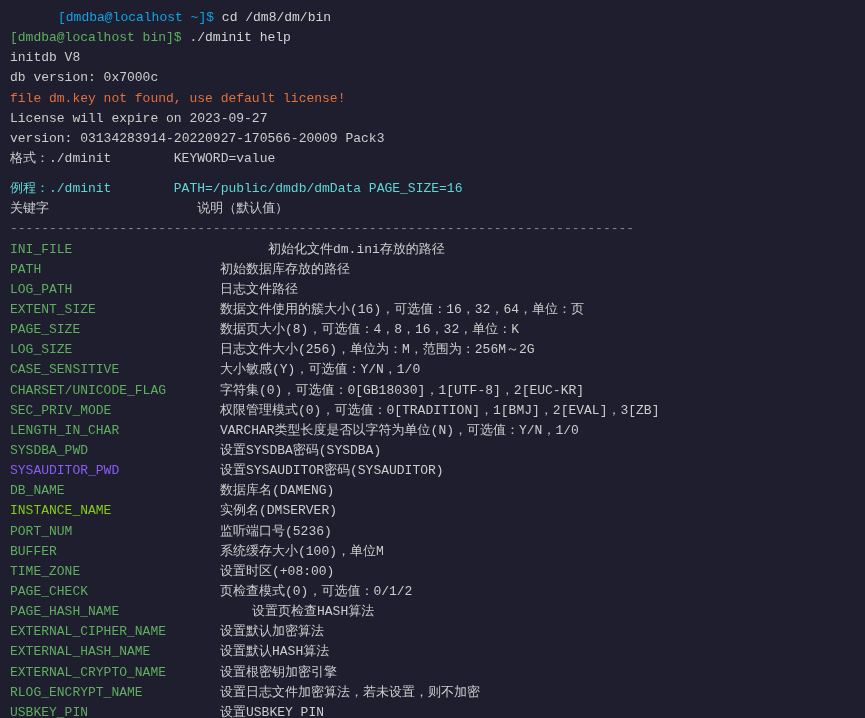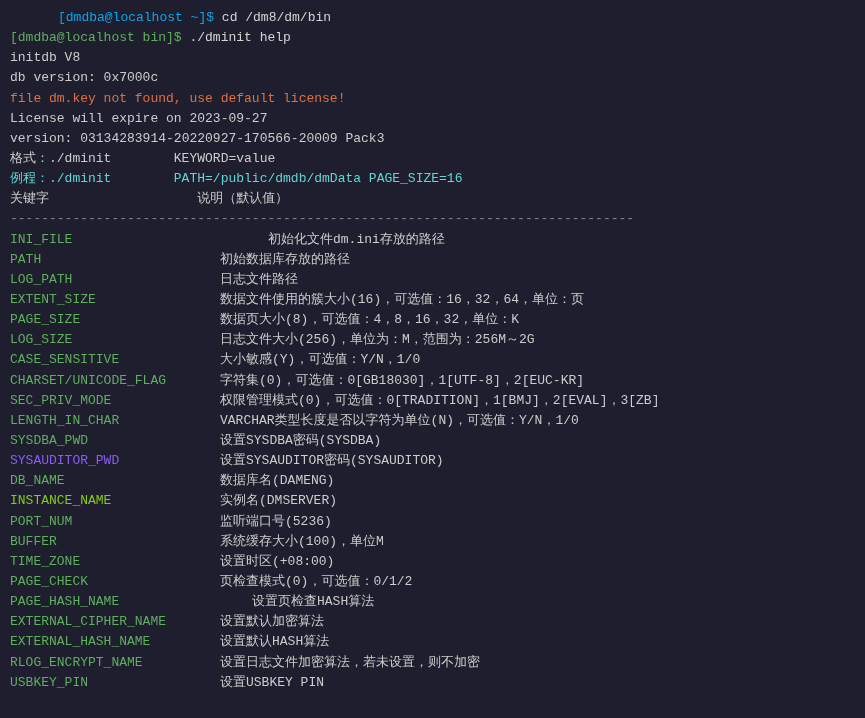--- a/index.html
+++ b/index.html
@@ -44,21 +44,21 @@
   <div id="terminal-content">
       <div class="line"><span style="color: #0ea5e9; margin-left: 48px;">[dmdba@localhost ~]$</span><span style="color: rgb(212, 212, 212);"> cd /dm8/dm/bin</span></div>
       <div class="line"><span style="color: rgb(95, 175, 95);">[dmdba@localhost bin]$</span><span style="color: rgb(212, 212, 212);"> ./dminit help</span></div>
       <div class="line" style="color: rgb(204, 204, 204);">initdb V8</div>
       <div class="line" style="color: rgb(204, 204, 204);">db version: 0x7000c</div>
       <div class="line" style="color: rgb(224, 112, 64);">file dm.key not found, use default license!</div>
       <div class="line" style="color: rgb(204, 204, 204);">License will expire on 2023-09-27</div>
       <div class="line" style="color: rgb(204, 204, 204);">version: 03134283914-20220927-170566-20009 Pack3</div>
       <div class="line" style="color: rgb(204, 204, 204);">格式：./dminit        KEYWORD=value</div>
       <div class="line"></div>
-      <div class="line" style="color: rgb(95, 215, 215);">例程：./dminit        PATH=/public/dmdb/dmData PAGE_SIZE=16</div>
+      <div class="line" style="color: rgb(95, 215, 215); margin-top: 10px;">例程：./dminit        PATH=/public/dmdb/dmData PAGE_SIZE=16</div>
       <div class="line"></div>
       <div class="line" style="color: rgb(204, 204, 204);">关键字                   说明（默认值）</div>
       <div class="line" style="color: rgb(136, 136, 136);">--------------------------------------------------------------------------------</div>
       <div class="line"><span style="color: rgb(95, 175, 95); display: inline-block; min-width: 210px;">INI_FILE</span><span style="color: rgb(204, 204, 204); margin-left: 48px;">初始化文件dm.ini存放的路径</span></div>
       <div class="line"><span style="color: rgb(95, 175, 95); display: inline-block; min-width: 210px;">PATH</span><span style="color: rgb(204, 204, 204);">初始数据库存放的路径</span></div>
       <div class="line"><span style="color: rgb(95, 175, 95); display: inline-block; min-width: 210px;">LOG_PATH</span><span style="color: rgb(204, 204, 204);">日志文件路径</span></div>
       <div class="line"><span style="color: rgb(95, 175, 95); display: inline-block; min-width: 210px;">EXTENT_SIZE</span><span style="color: rgb(204, 204, 204);">数据文件使用的簇大小(16)，可选值：16，32，64，单位：页</span></div>
       <div class="line"><span style="color: rgb(95, 175, 95); display: inline-block; min-width: 210px;">PAGE_SIZE</span><span style="color: rgb(204, 204, 204);">数据页大小(8)，可选值：4，8，16，32，单位：K</span></div>
       <div class="line"><span style="color: rgb(95, 175, 95); display: inline-block; min-width: 210px;">LOG_SIZE</span><span style="color: rgb(204, 204, 204);">日志文件大小(256)，单位为：M，范围为：256M～2G</span></div>
       <div class="line"><span style="color: rgb(95, 175, 95); display: inline-block; min-width: 210px;">CASE_SENSITIVE</span><span style="color: rgb(204, 204, 204);">大小敏感(Y)，可选值：Y/N，1/0</span></div>
@@ -69,17 +69,18 @@
       <div class="line"><span style="color: #8b5cf6; display: inline-block; min-width: 210px;">SYSAUDITOR_PWD</span><span style="color: rgb(204, 204, 204);">设置SYSAUDITOR密码(SYSAUDITOR)</span></div>
       <div class="line"><span style="color: rgb(95, 175, 95); display: inline-block; min-width: 210px;">DB_NAME</span><span style="color: rgb(204, 204, 204); text-align: right;">数据库名(DAMENG)</span></div>
       <div class="line"><span style="color: #84cc16; display: inline-block; min-width: 210px; font-family: Liberation Mono, monospace;">INSTANCE_NAME</span><span style="color: rgb(204, 204, 204);">实例名(DMSERVER)</span></div>
       <div class="line"><span style="color: rgb(95, 175, 95); display: inline-block; min-width: 210px;">PORT_NUM</span><span style="color: rgb(204, 204, 204);">监听端口号(5236)</span></div>
       <div class="line"><span style="color: rgb(95, 175, 95); display: inline-block; min-width: 210px;">BUFFER</span><span style="color: rgb(204, 204, 204);">系统缓存大小(100)，单位M</span></div>
       <div class="line"><span style="color: rgb(95, 175, 95); display: inline-block; min-width: 210px;">TIME_ZONE</span><span style="color: rgb(204, 204, 204);">设置时区(+08:00)</span></div>
       <div class="line"><span style="color: rgb(95, 175, 95); display: inline-block; min-width: 210px;">PAGE_CHECK</span><span style="color: rgb(204, 204, 204);">页检查模式(0)，可选值：0/1/2</span></div>
       <div class="line"><span style="color: rgb(95, 175, 95); display: inline-block; min-width: 210px;">PAGE_HASH_NAME</span><span style="color: rgb(204, 204, 204); margin-left: 32px;">设置页检查HASH算法</span></div>
       <div class="line"><span style="color: rgb(95, 175, 95); display: inline-block; min-width: 210px;">EXTERNAL_CIPHER_NAME</span><span style="color: rgb(204, 204, 204);">设置默认加密算法</span></div>
       <div class="line"><span style="color: rgb(95, 175, 95); display: inline-block; min-width: 210px;">EXTERNAL_HASH_NAME</span><span style="color: rgb(204, 204, 204);">设置默认HASH算法</span></div>
+      <div class="line"><span style="color: rgb(95, 175, 95); display: inline-block; min-width: 210px;">EXTERNAL_CRYPTO_NAME</span><span style="color: rgb(204, 204, 204);">设置根密钥加密引擎</span></div>
       <div class="line"><span style="color: rgb(95, 175, 95); display: inline-block; min-width: 210px;">RLOG_ENCRYPT_NAME</span><span style="color: rgb(204, 204, 204);">设置日志文件加密算法，若未设置，则不加密</span></div>
       <div class="line"><span style="color: rgb(95, 175, 95); display: inline-block; min-width: 210px;">USBKEY_PIN</span><span style="color: rgb(204, 204, 204);">设置USBKEY PIN</span></div>
     </div>
   <div class="watermark"></div>
 </div>
 
 </body></html>

